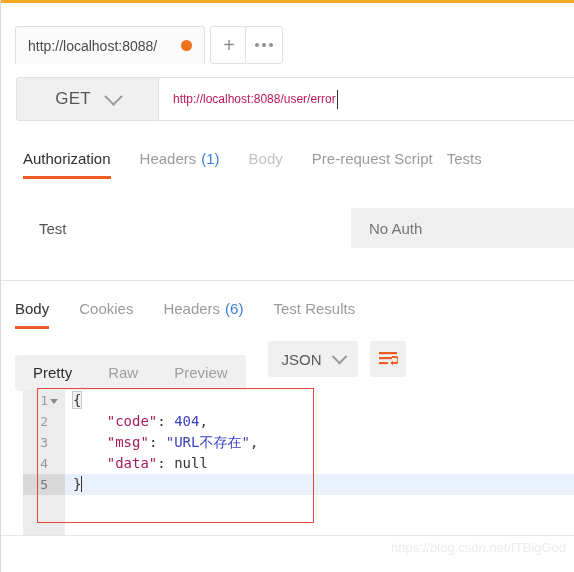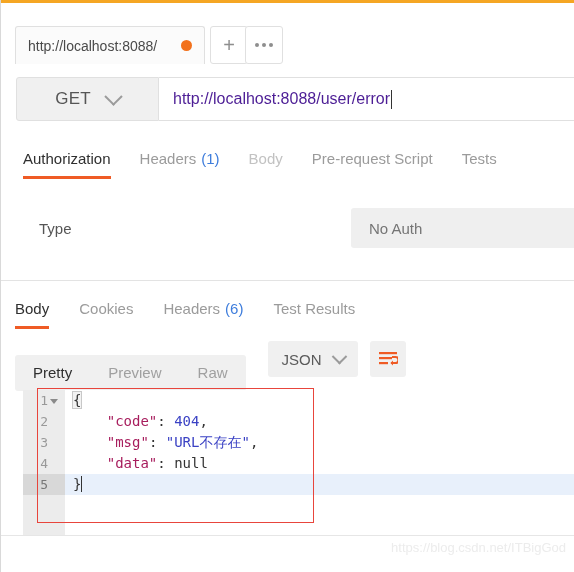--- a/index.html
+++ b/index.html
@@ -138,22 +138,22 @@
     height: 44px;
     box-sizing: border-box;
     background: #ffffff;
     border: 1px solid #e0e0e0;
     border-left: none;
     display: flex;
     align-items: center;
     padding-left: 14px;
   }
   .url-text {
-    font-size: 16px;
-    color: #4c1d95;
+    font-size: 12px;
+    color: #be185d;
   }
   .caret {
     display: inline-block;
     width: 1px;
     height: 19px;
     background: #333333;
     margin-left: 1px;
     vertical-align: -4px;
   }
 
@@ -439,27 +439,27 @@
       <div class="rtab" style="margin-left: 29px;">
         <span>Headers</span>
         <span class="count">(1)</span>
       </div>
       <div class="rtab dim" style="margin-left: 29px;">
         <span>Body</span>
       </div>
       <div class="rtab" style="margin-left: 29px;">
         <span>Pre-request Script</span>
       </div>
-      <div class="rtab" style="margin-left: 29px;">
+      <div class="rtab" style="margin-left: 14px;">
         <span>Tests</span>
       </div>
     </div>
 
   <div class="authpane">
-    <div class="type-label">Type</div>
+    <div class="type-label">Test</div>
     <div class="noauth-box">
       <span>No Auth</span>
     </div>
   </div>
 
   <div class="resptabs" id="response-tabs">
       <div class="rtab active" style="margin-left: 14px;">
         <span>Body</span>
         <span class="bar"></span>
       </div>
@@ -471,22 +471,22 @@
         <span class="count">(6)</span>
       </div>
       <div class="rtab" style="margin-left: 30px;">
         <span>Test Results</span>
       </div>
     </div>
 
   <div class="fmtbar">
     <div class="segment" id="view-modes">
         <div class="seg-item active">Pretty</div>
+        <div class="seg-item">Raw</div>
         <div class="seg-item">Preview</div>
-        <div class="seg-item">Raw</div>
       </div>
     <div class="json-select">
       <span>JSON</span>
       <span class="chev"></span>
     </div>
     <div class="wrap-btn">
       <svg width="20" height="17" viewBox="0 0 20 17">
         <rect x="1" y="1" width="18" height="2.2" fill="#ef5b25"></rect>
         <rect x="1" y="6" width="13" height="2.2" fill="#ef5b25"></rect>
         <rect x="1" y="11" width="9" height="2.2" fill="#ef5b25"></rect>

